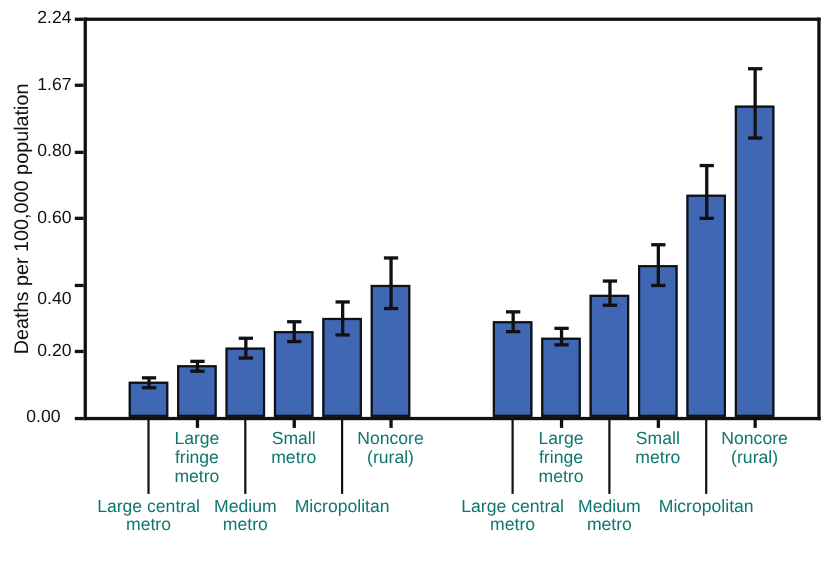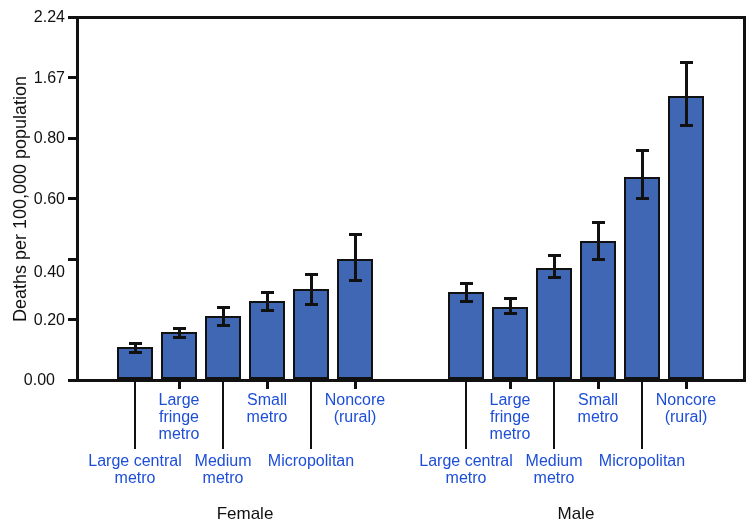--- a/index.html
+++ b/index.html
@@ -12,21 +12,21 @@
   .yticklabel{
     position:absolute;width:50px;text-align:right;font-size:16px;line-height:16px;color:#111111;
   }
   .bar{
     position:absolute;box-sizing:border-box;border:2px solid #111111;
   }
   .err-line,.err-cap{position:absolute;background:#111111;}
   .xtick{position:absolute;background:#111111;}
   .catlabel{
     position:absolute;width:150px;text-align:center;font-size:16px;line-height:17px;
-    color:#1d4ed8;white-space:pre-line;
+    color:#0f766e;white-space:pre-line;
   }
   .grouplabel{
     position:absolute;width:160px;text-align:center;font-size:17px;line-height:18px;color:#111111;
   }
   #y-axis-title{
     position:absolute;white-space:nowrap;font-size:18px;color:#111111;
     transform:translate(-50%,-50%) rotate(-90deg);
   }
 </style>
 </head>
@@ -84,21 +84,20 @@
     <div class="err-cap" style="left: 304.5px; top: 302.875px; width: 13px; height: 3px;"></div>
     <div class="xtick" style="left: 310px; top: 380px; width: 2px; height: 69px;"></div>
     <div class="catlabel" style="left: 236px; top: 452px;">Micropolitan</div>
     <div class="bar" style="left: 337px; top: 259px; width: 36px; height: 120px; background: rgb(63, 103, 179); border-color: rgb(17, 17, 17);"></div>
     <div class="err-line" style="left: 353.5px; top: 234.8px; width: 3px; height: 45.375px;"></div>
     <div class="err-cap" style="left: 348.5px; top: 233.3px; width: 13px; height: 3px;"></div>
     <div class="err-cap" style="left: 348.5px; top: 278.675px; width: 13px; height: 3px;"></div>
     <div class="xtick" style="left: 353.5px; top: 380px; width: 3px; height: 9px;"></div>
     <div class="catlabel" style="left: 280px; top: 391px;">Noncore
 (rural)</div>
-    <div class="grouplabel" style="left: 165px; top: 505px;">Female</div>
     <div class="bar" style="left: 448px; top: 292.275px; width: 36px; height: 86.725px; background: rgb(63, 103, 179); border-color: rgb(17, 17, 17);"></div>
     <div class="err-line" style="left: 464.5px; top: 283.2px; width: 3px; height: 18.15px;"></div>
     <div class="err-cap" style="left: 459.5px; top: 281.7px; width: 13px; height: 3px;"></div>
     <div class="err-cap" style="left: 459.5px; top: 299.85px; width: 13px; height: 3px;"></div>
     <div class="xtick" style="left: 465px; top: 380px; width: 2px; height: 69px;"></div>
     <div class="catlabel" style="left: 391px; top: 452px;">Large central
 metro</div>
     <div class="bar" style="left: 492px; top: 307.4px; width: 36px; height: 71.6px; background: rgb(63, 103, 179); border-color: rgb(17, 17, 17);"></div>
     <div class="err-line" style="left: 508.5px; top: 298.325px; width: 3px; height: 15.125px;"></div>
     <div class="err-cap" style="left: 503.5px; top: 296.825px; width: 13px; height: 3px;"></div>
@@ -127,18 +126,17 @@
     <div class="err-cap" style="left: 635.5px; top: 197px; width: 13px; height: 3px;"></div>
     <div class="xtick" style="left: 641px; top: 380px; width: 2px; height: 69px;"></div>
     <div class="catlabel" style="left: 567px; top: 452px;">Micropolitan</div>
     <div class="bar" style="left: 668px; top: 95.65px; width: 36px; height: 283.35px; background: rgb(63, 103, 179); border-color: rgb(17, 17, 17);"></div>
     <div class="err-line" style="left: 684.5px; top: 62.375px; width: 3px; height: 63.525px;"></div>
     <div class="err-cap" style="left: 679.5px; top: 60.875px; width: 13px; height: 3px;"></div>
     <div class="err-cap" style="left: 679.5px; top: 124.4px; width: 13px; height: 3px;"></div>
     <div class="xtick" style="left: 684.5px; top: 380px; width: 3px; height: 9px;"></div>
     <div class="catlabel" style="left: 611px; top: 391px;">Noncore
 (rural)</div>
-    <div class="grouplabel" style="left: 496px; top: 505px;">Male</div>
     <div class="axisline" style="left: 76px; top: 16px; width: 3px; height: 366px;"></div>
     <div class="axisline" style="left: 76px; top: 379px; width: 670px; height: 3px;"></div>
     <div class="axisline" style="left: 76px; top: 16px; width: 670px; height: 3px;"></div>
     <div class="axisline" style="left: 743px; top: 16px; width: 3px; height: 366px;"></div>
   </div>
 
 </body></html>

